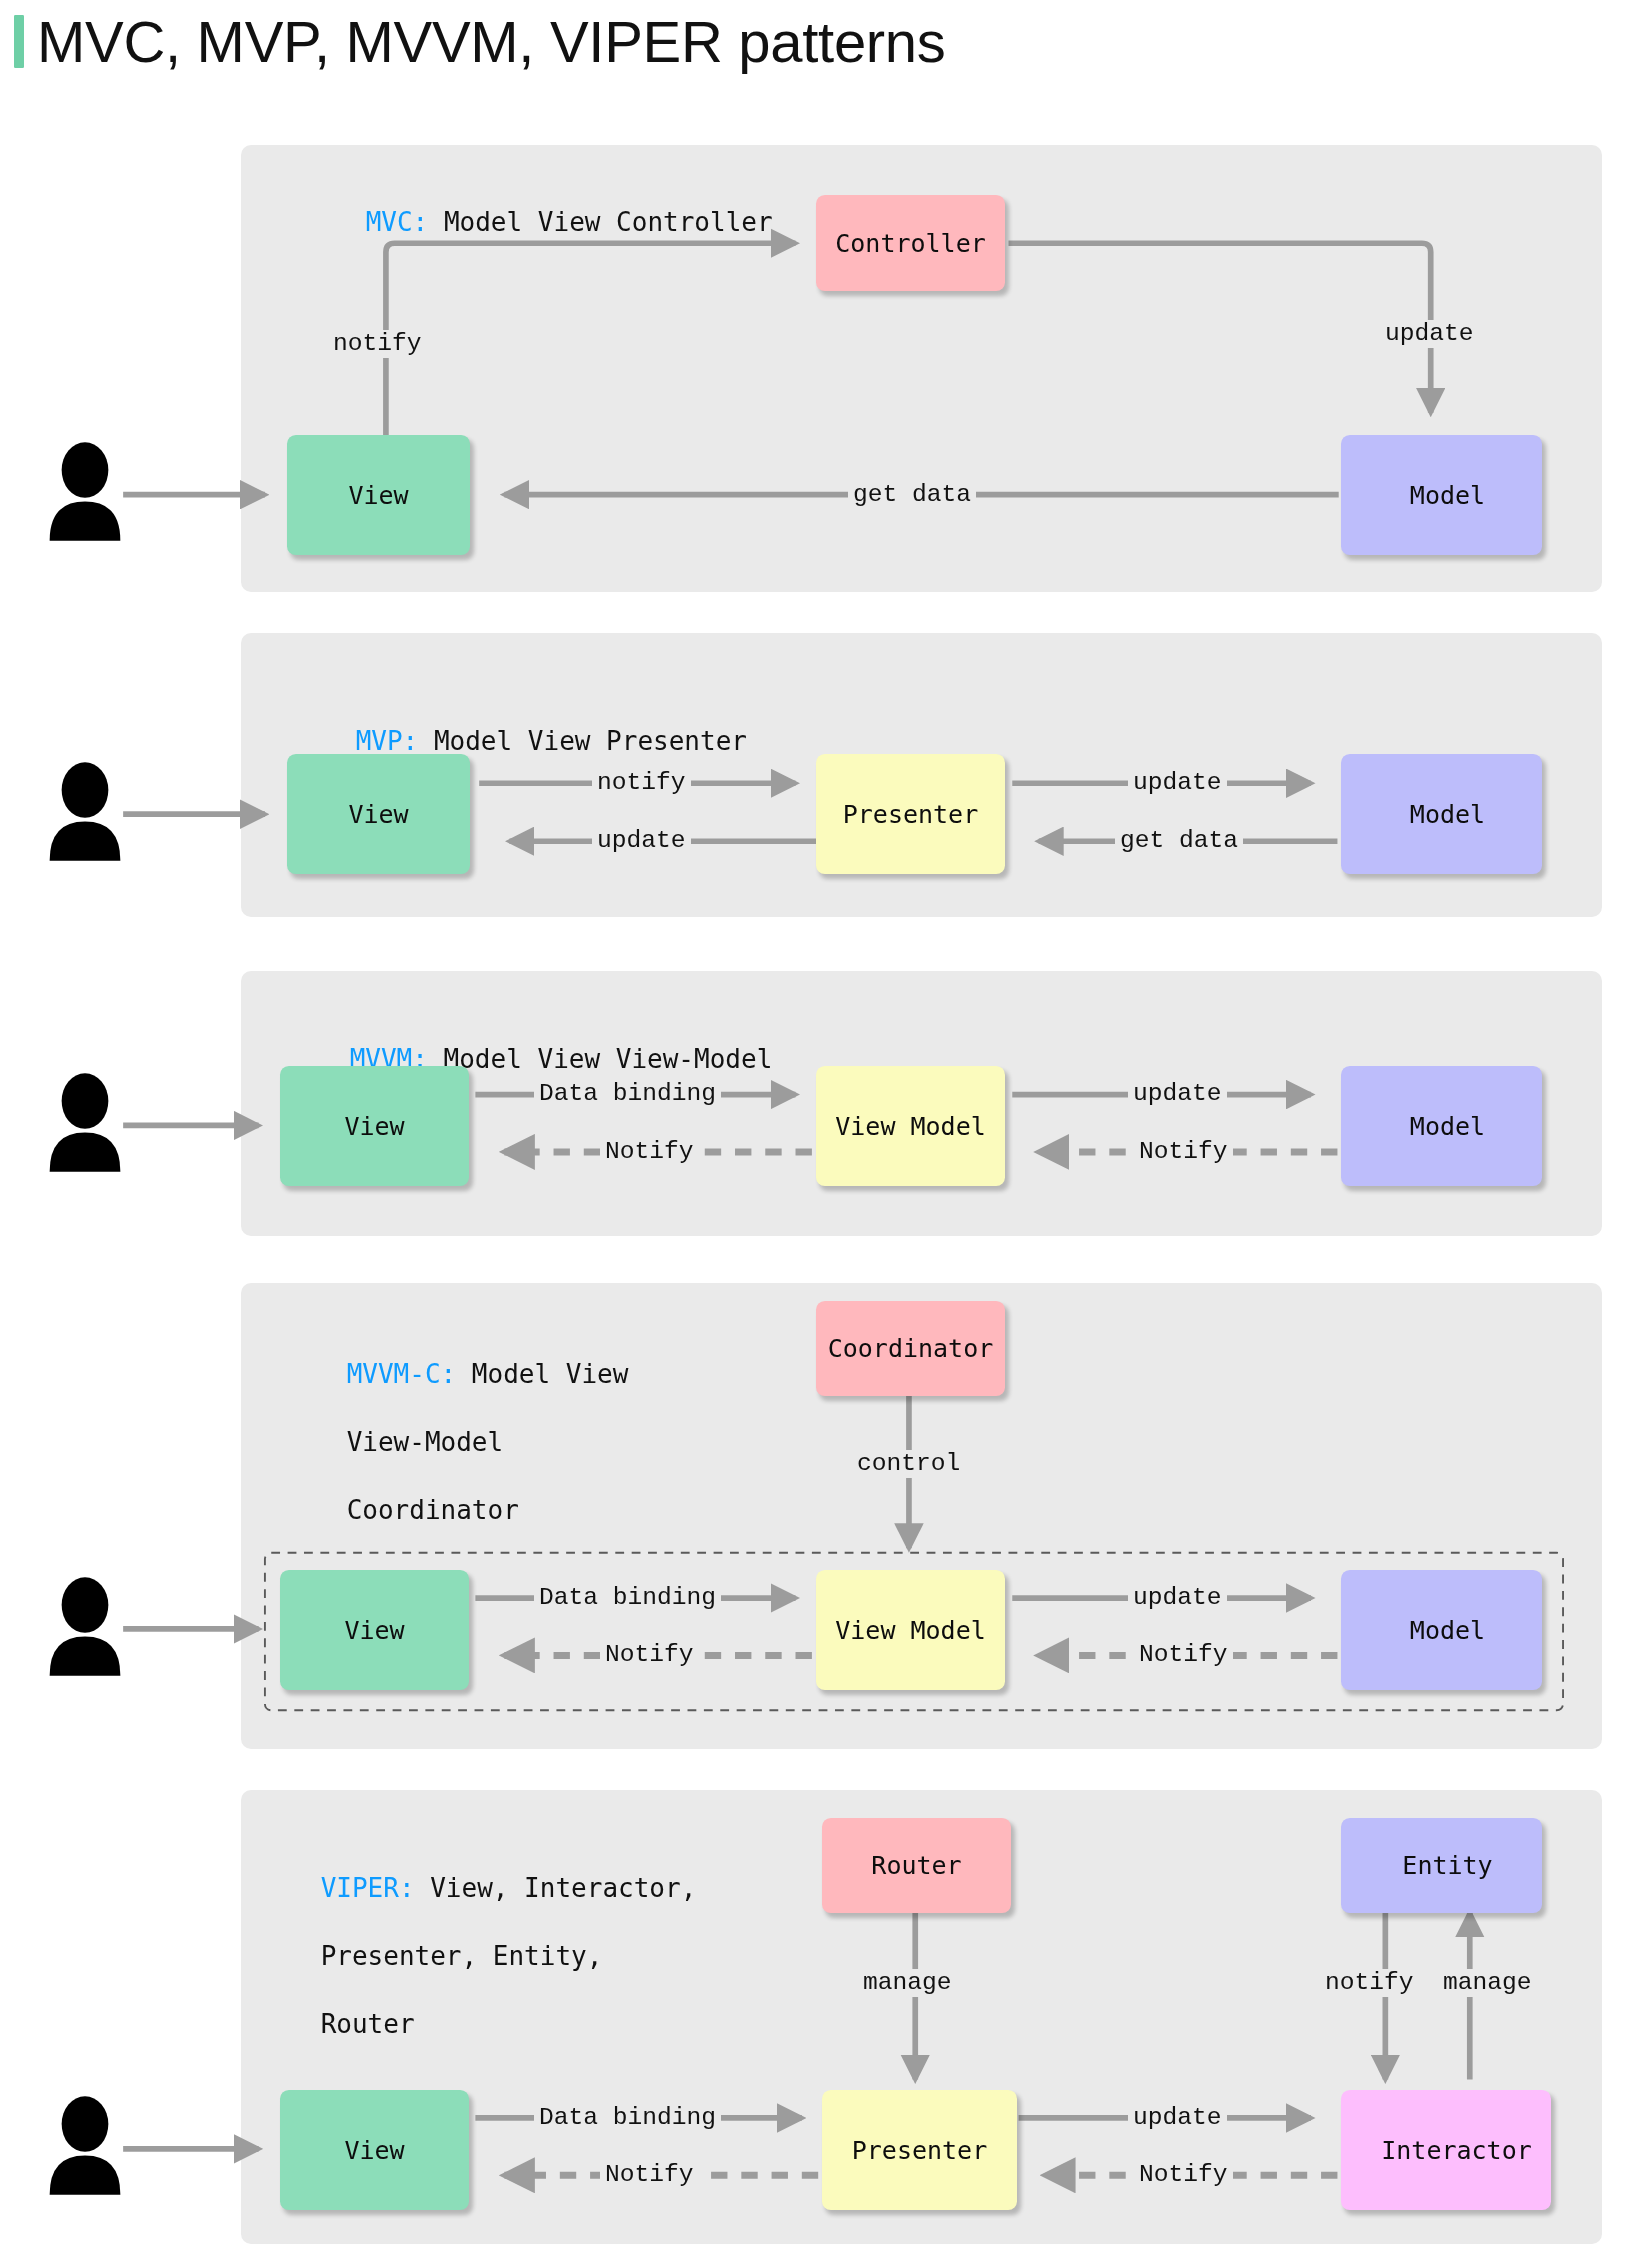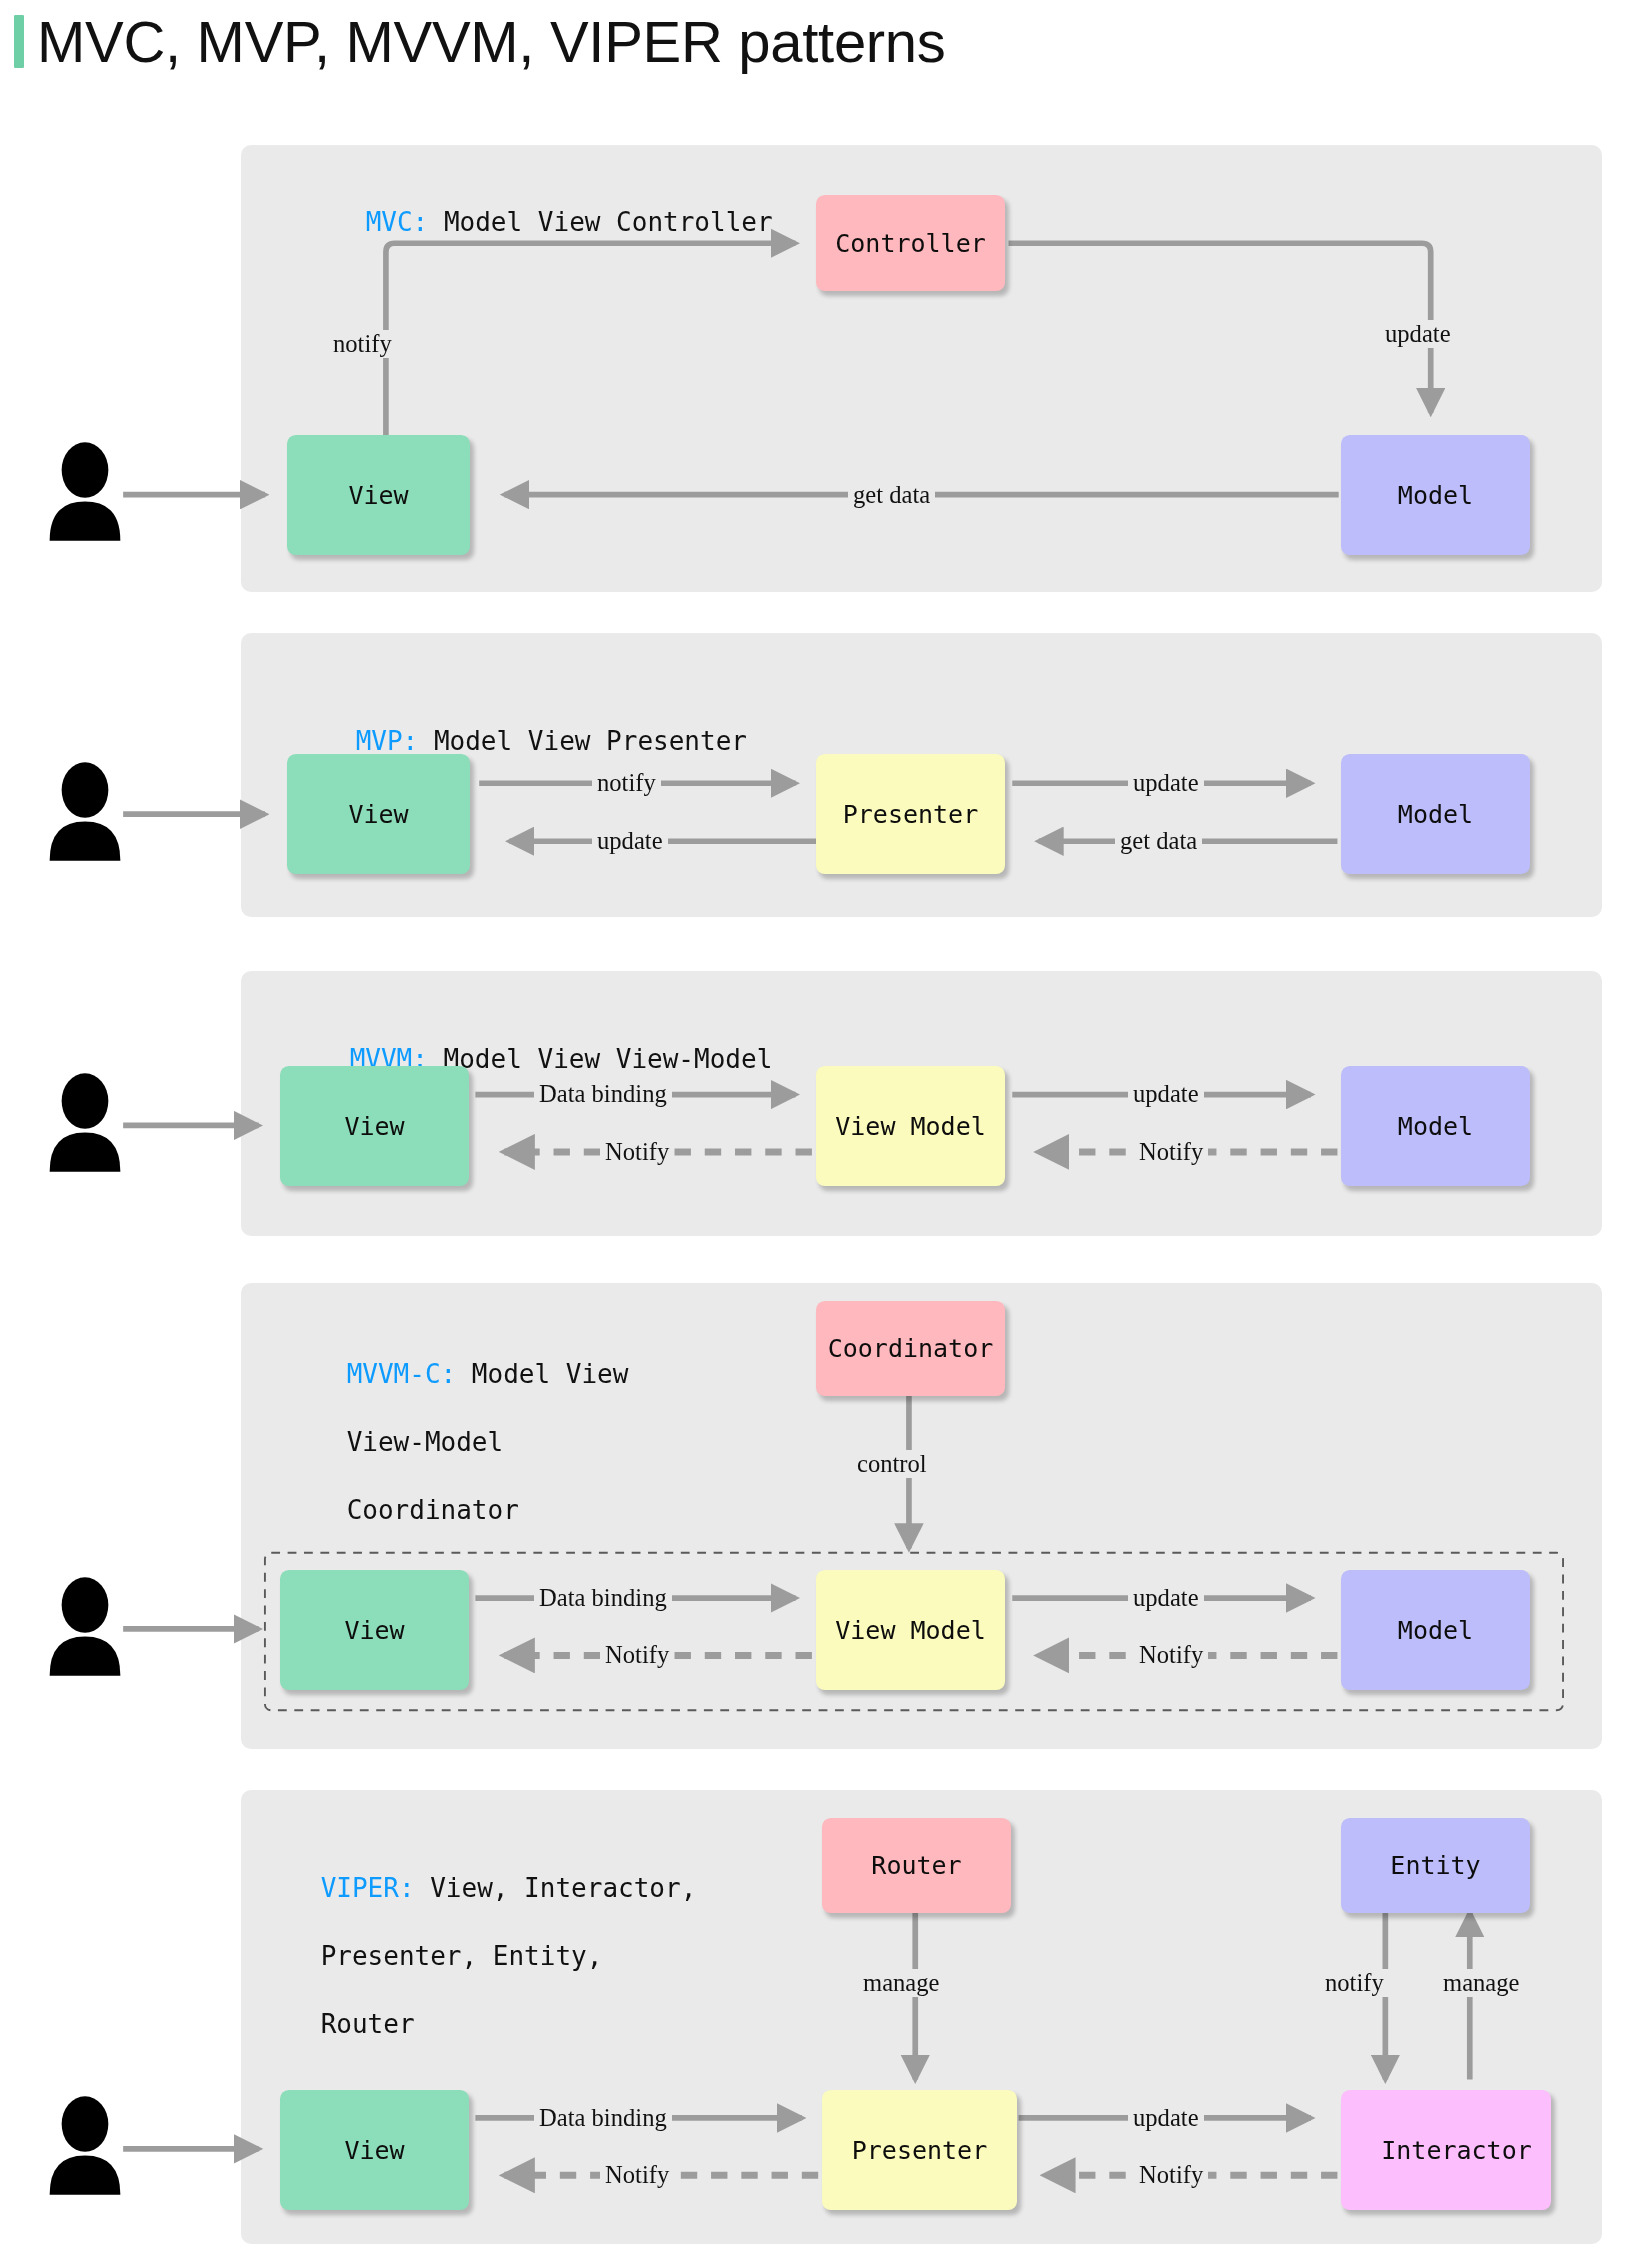--- a/index.html
+++ b/index.html
@@ -24,33 +24,33 @@
   
   .person{position:absolute;}
 
   
   .node{position:absolute;border-radius:8.8px;
         box-shadow:3.2px 4.4px 4.4px rgba(0,0,0,0.22);
         display:flex;align-items:center;justify-content:center;
         font-family:"DejaVu Sans Mono","Liberation Mono",monospace;
         font-size:25px;color:#0d0d0d;white-space:nowrap;letter-spacing:0px;}
   .n-green {background:#8cddb9;}
-  .n-purple{background:#bdbdfb;}
+  .n-purple{background:#bdbdfb;padding-left:12px;}
   .n-pink  {background:#ffb8bd;}
   .n-yellow{background:#fbfbbd;text-align:center;}
   .n-magenta{background:#fdbefd;padding-left:21px;}
 
   
   .sect-title{position:absolute;font-family:"DejaVu Sans Mono","Liberation Mono",monospace;
               font-size:26px;color:#111;line-height:34px;white-space:pre;}
   .sect-title .key{color:#0e9bff;}
   .t-right{text-align:left;}
 
   
-  .elabel{position:absolute;font-family:Liberation Serif, serif;
+  .elabel{position:absolute;font-family:Liberation Mono, monospace;
           font-size:24.6px;color:#111;white-space:nowrap;background:#eaeaea;
           padding:0 5px;line-height:28px;}
 
   
   svg.edges{position:absolute;left:0;top:0;width:1649px;height:2261px;overflow:visible;pointer-events:none;}
   .ln{stroke:#9c9c9c;stroke-width:9;fill:none;stroke-linecap:butt;}
   .ln-d{stroke:#9c9c9c;stroke-width:11;fill:none;stroke-dasharray:26 22;stroke-linecap:butt;}
   .arrowhead{fill:#9c9c9c;}
   .dashbox{stroke:#5a5a5a;stroke-width:3;fill:none;stroke-dasharray:14 12;}
 </style>

